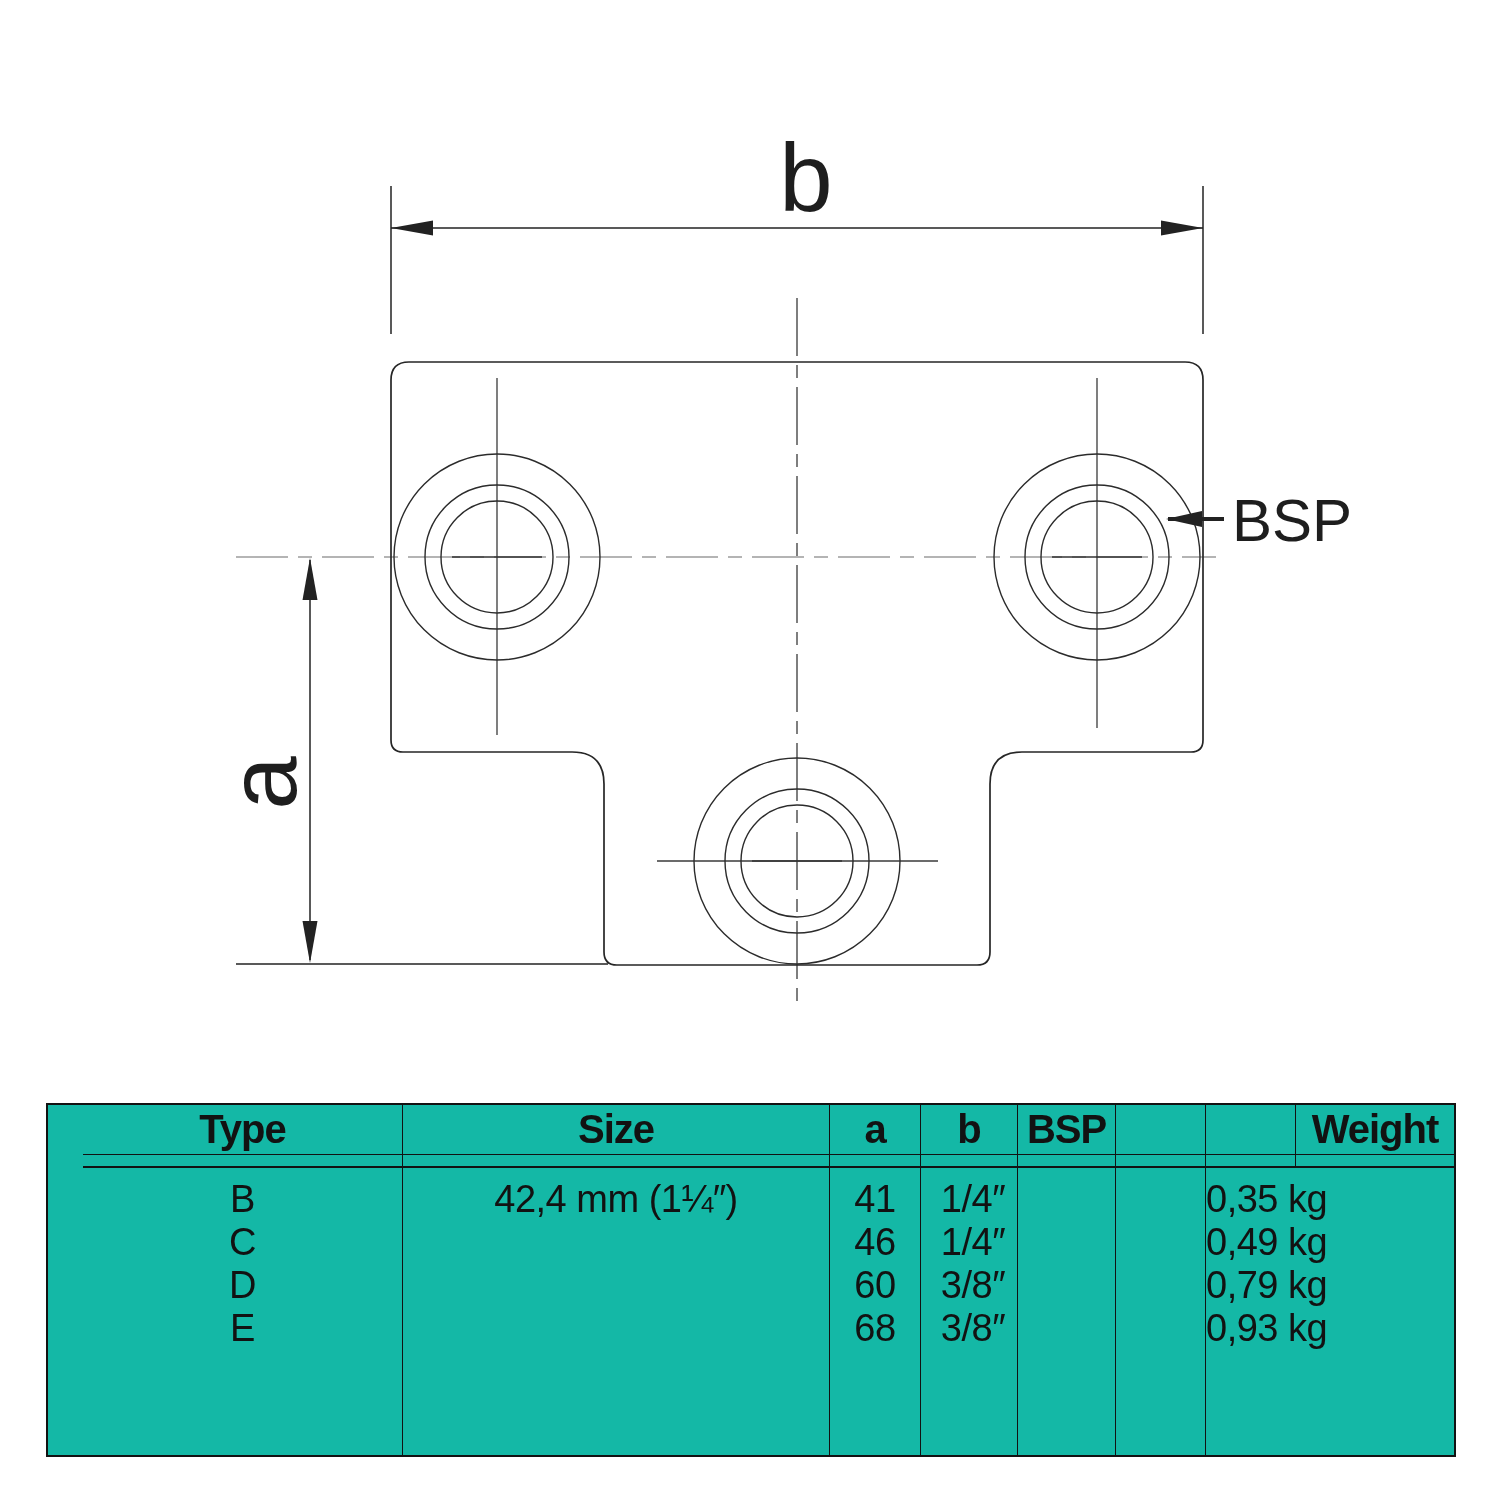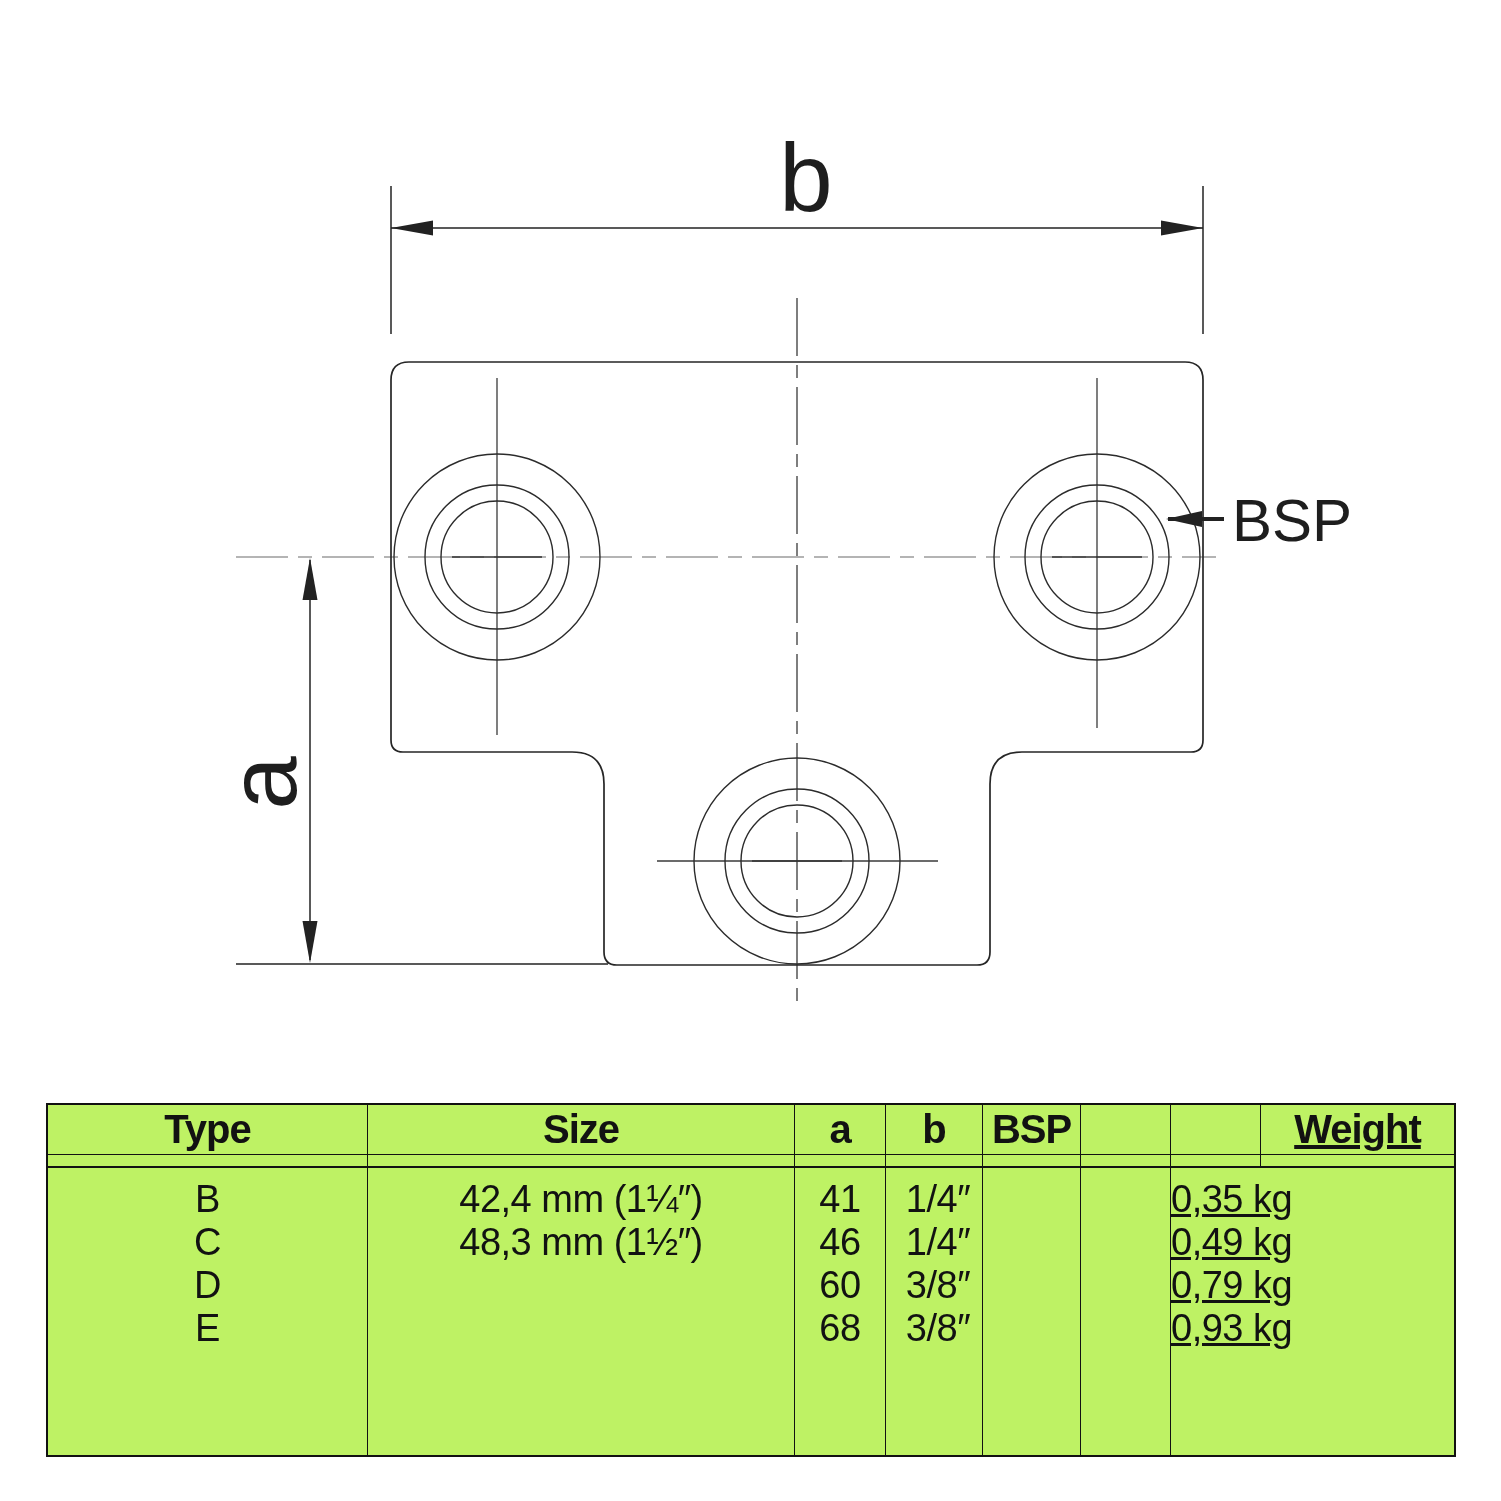--- a/index.html
+++ b/index.html
@@ -7,28 +7,28 @@
         font-family:"Liberation Sans",sans-serif;}
   .drawing-svg{position:absolute;left:0;top:0;}
   .dim-text{font-family:"Liberation Sans",sans-serif;fill:#1e1e1e;}
 
   
   .spec-table{position:absolute;left:46px;top:1103px;width:1410px;height:354px;
               box-sizing:border-box;border:2.5px solid #121212;
               display:grid;
               grid-template-columns:320px 427px 91px 97px 98px 90px 90px auto;
               grid-template-rows:50px 13px 1fr;
-              color:#121212;background:#bef264;}
+              color:#121212;background:#14b8a6;padding-left:35px;}
   .hc{border-right:1.5px solid #121212;border-bottom:1px solid #121212;
       display:flex;align-items:center;justify-content:center;
       font-weight:700;font-size:40px;letter-spacing:-1px;}
   .gc{border-right:1.5px solid #121212;border-bottom:2.5px solid #121212;}
   .bc{border-right:1.5px solid #121212;padding-top:10px;text-align:center;
       font-size:38px;letter-spacing:-0.5px;}
-  .no-r{border-right:none;text-decoration:underline;}
+  .no-r{border-right:none;}
   .bc .ln{height:43px;line-height:43px;white-space:nowrap;}
   .bc.left-al{text-align:center;padding-left:8px;}
 </style>
 </head>
 <body>
 
 <div class="page">
 
   <svg class="drawing-svg" width="1501" height="1090" viewBox="0 0 1501 1090" fill="none" stroke-linecap="butt">
 
@@ -108,21 +108,20 @@
     <div class="gc no-r"></div>
 
     <div class="bc">
       <div class="ln">B</div>
       <div class="ln">C</div>
       <div class="ln">D</div>
       <div class="ln">E</div>
     </div>
     <div class="bc">
       <div class="ln">42,4 mm (1¼″)</div>
-      <div class="ln">48,3 mm (1½″)</div>
     </div>
     <div class="bc">
       <div class="ln">41</div>
       <div class="ln">46</div>
       <div class="ln">60</div>
       <div class="ln">68</div>
     </div>
     <div class="bc left-al">
       <div class="ln">1/4″</div>
       <div class="ln">1/4″</div>

